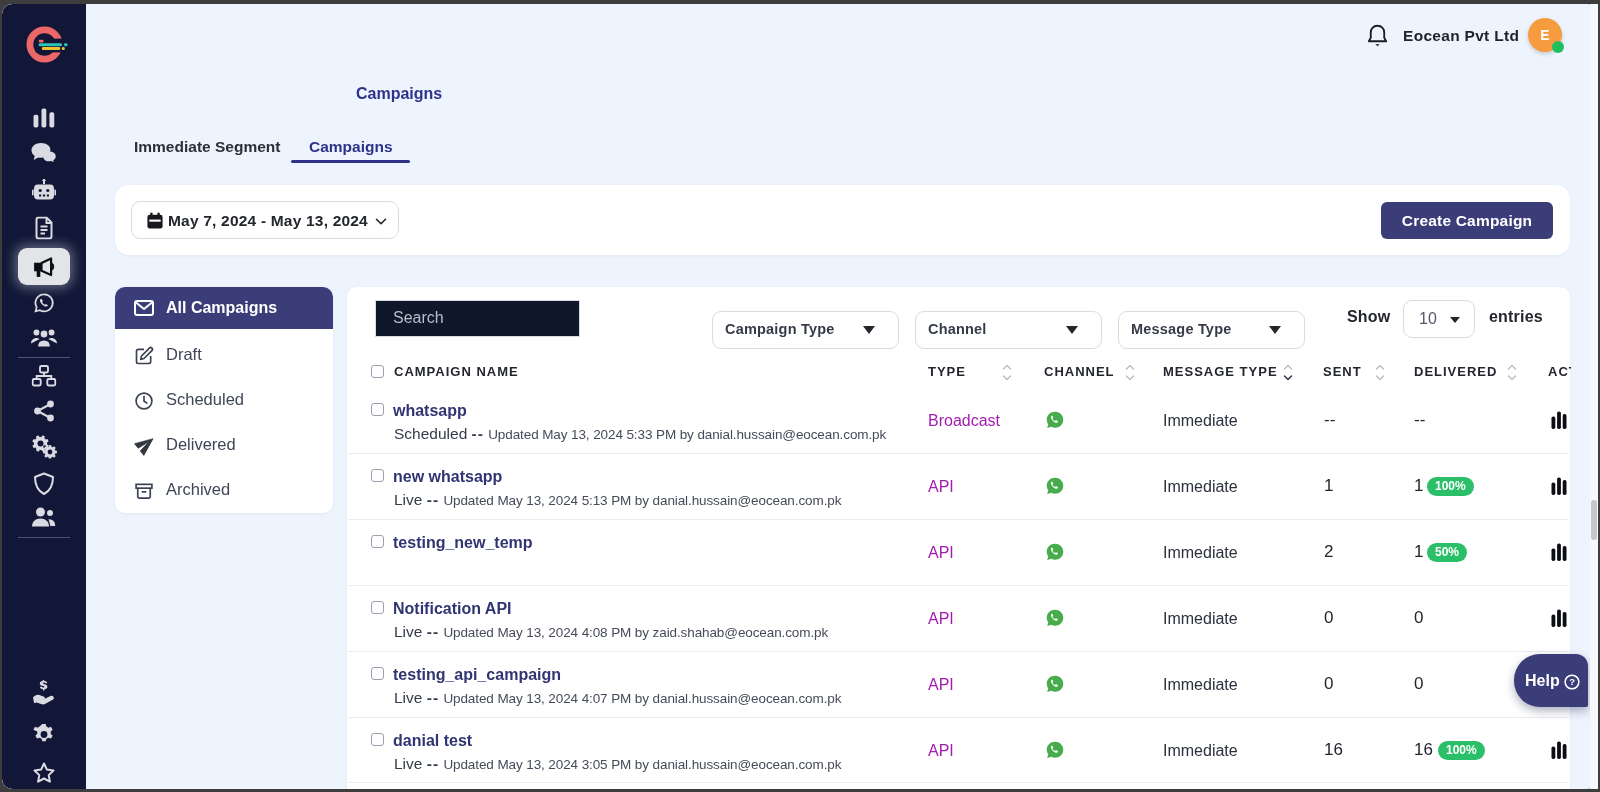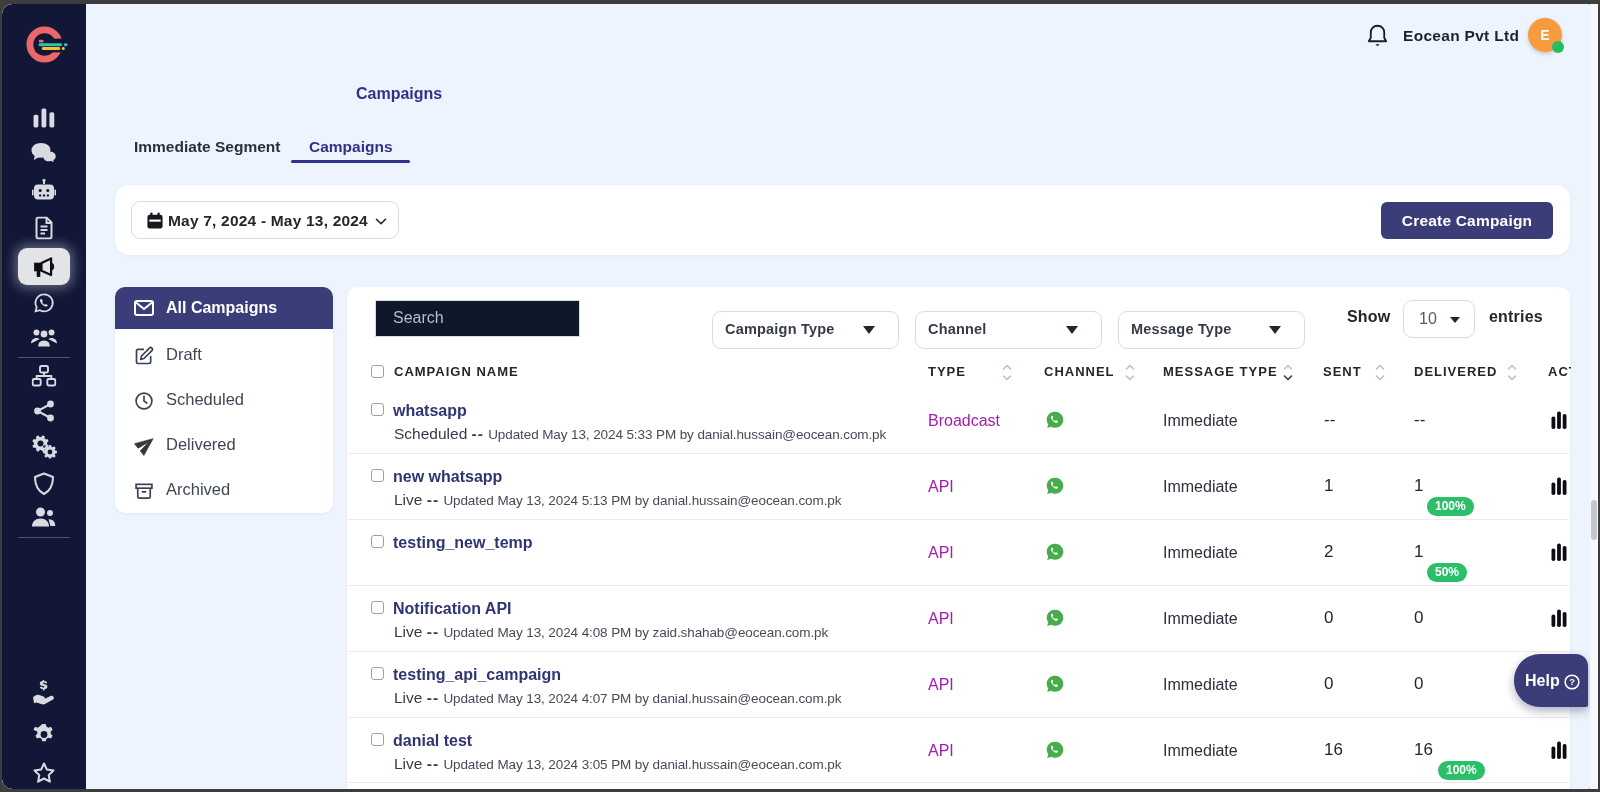--- a/index.html
+++ b/index.html
@@ -60,21 +60,21 @@
 
 
 .rowline { position:absolute; left:348px; width:1221px; height:1px; background:#e9ebf0; }
 .rname { position:absolute; font-size:16px; font-weight:bold; color:#303572; }
 .rsub { position:absolute; font-size:15.5px; color:#343b49; }
 .rsub .upd { font-size:13.5px; color:#454b59; letter-spacing:-0.1px; }
 .rsub b { letter-spacing:1px; }
 .rtype { position:absolute; font-size:16px; color:#a21caf; }
 .rimm { position:absolute; font-size:16px; color:#2b303c; }
 .rnum { position:absolute; font-size:17px; color:#23262d; }
-.pill { position:absolute; height:19px; background:#2abf68; border-radius:10px; color:#fff; font-size:12px; font-weight:bold; text-align:left; line-height:19px; padding:0 8px;margin-top:20px; }
+.pill { position:absolute; height:19px; background:#2abf68; border-radius:10px; color:#fff; font-size:12px; font-weight:bold; text-align:left; line-height:19px; padding:0 8px; }
 
 .help { position:absolute; left:1514px; top:654px; width:74px; height:53px; background:#3a3d78; border-radius:26px 12px 2px 26px; box-shadow:0 4px 10px rgba(30,30,80,.35); }
 .help .t { position:absolute; left:11px; top:18px; color:#fff; font-size:16px; font-weight:bold; }
 
 .sbar { position:absolute; left:1590px; top:4px; width:8px; height:785px; background:#f6f8fb; }
 .sbar .thumb { position:absolute; left:1px; top:496px; width:6px; height:40px; background:#c3c7cd; border-radius:3px; }
 </style>
 </head>
 <body>
 <div class="app">

